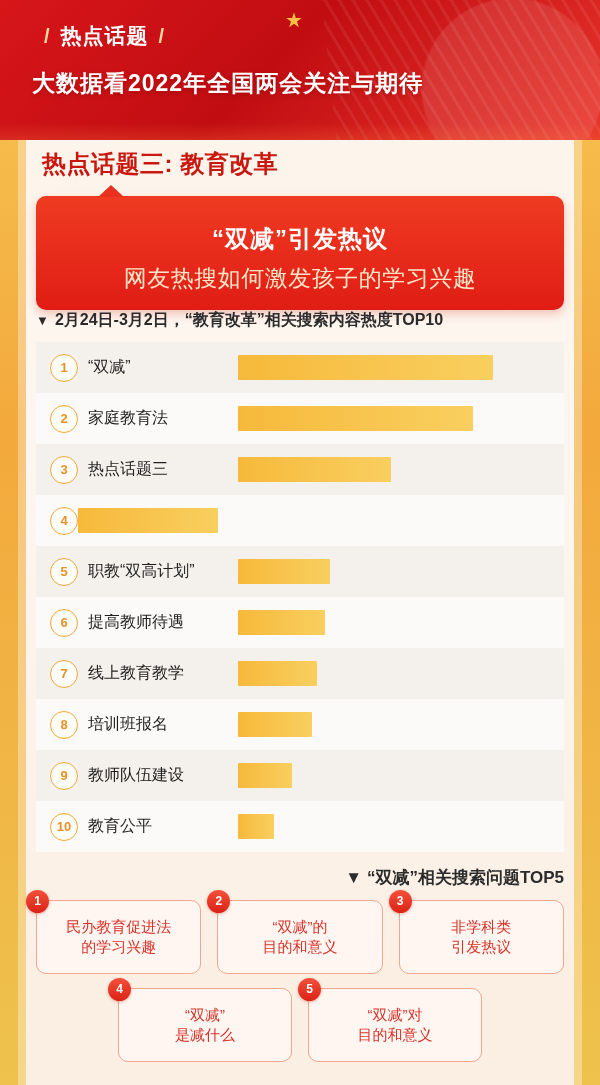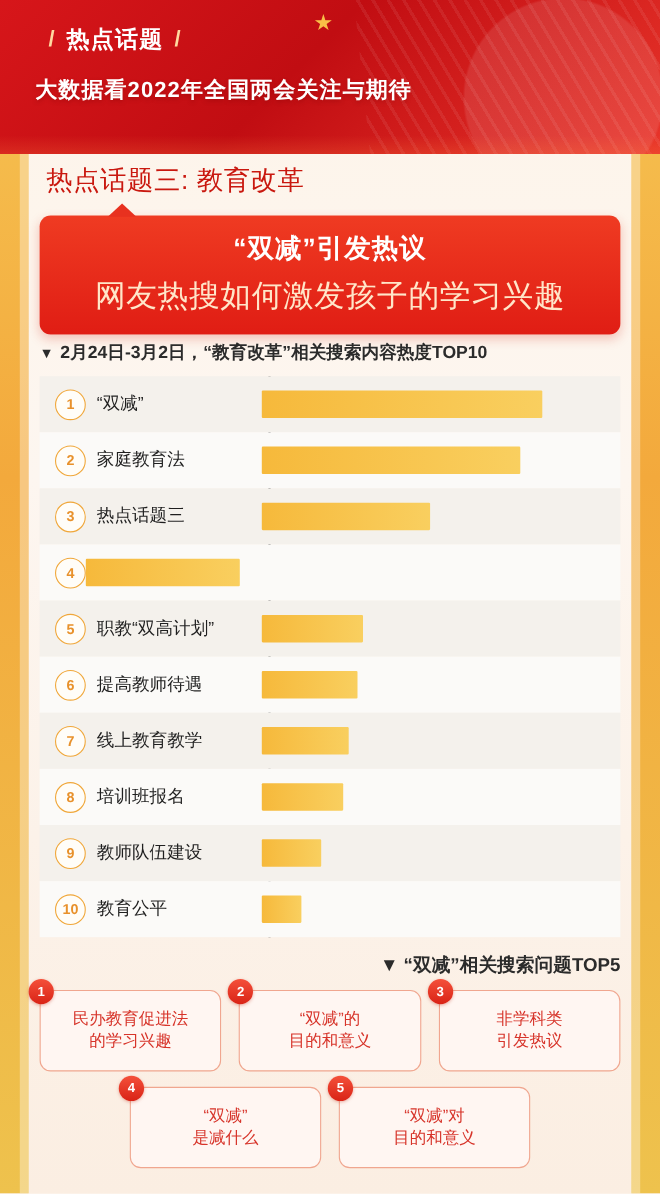--- a/index.html
+++ b/index.html
@@ -50,47 +50,47 @@
     position:absolute;left:285px;top:8px;color:#ffd34d;font-size:20px;opacity:.9;
   }
   .topic-tag{
     position:absolute;left:44px;top:22px;
     display:flex;align-items:center;gap:10px;
     color:#ffffff;font-size:21px;font-weight:bold;letter-spacing:1px;
   }
   .slash{color:#ffd9a0;font-size:20px;font-weight:bold;}
   .hdr-title{
     position:absolute;left:32px;top:68px;
-    color:#ffffff;font-size:20px;font-weight:bold;letter-spacing:1px;
+    color:#ffffff;font-size:23px;font-weight:bold;letter-spacing:1px;
     text-shadow:0 2px 4px rgba(120,0,0,.35);
     white-space:nowrap;
   }
 
   
   .sec-title{
     position:absolute;left:42px;top:148px;
-    font-size:24px;font-weight:normal;color:#c9180f;letter-spacing:.5px;
+    font-size:24px;font-weight:bold;color:#c9180f;letter-spacing:.5px;
   }
 
   
   .callout-wrap{position:absolute;left:36px;top:196px;width:528px;}
   .callout-arrow{
     position:absolute;left:62px;top:-11px;width:0;height:0;
     border-left:13px solid transparent;border-right:13px solid transparent;
     border-bottom:12px solid #e8311f;
   }
   .callout{
     border-radius:10px;
     background:linear-gradient(180deg,#ef3b22 0%,#e01d14 100%);
-    padding:14px 10px 16px;
+    padding:27px 10px 16px;
     text-align:center;
     box-shadow:0 4px 10px rgba(210,40,20,.25);
   }
   .callout .l1{color:#ffffff;font-size:24px;font-weight:bold;letter-spacing:1px;}
-  .callout .l2{color:#ffe6c9;font-size:28px;margin-top:8px;letter-spacing:.5px;}
+  .callout .l2{color:#ffe6c9;font-size:23px;margin-top:8px;letter-spacing:.5px;}
 
   
   .chart-head{
     position:absolute;left:36px;top:310px;width:528px;
     display:flex;align-items:center;gap:6px;
     font-size:16px;font-weight:bold;color:#2b2b2b;
   }
   .tri-down{color:#2b2b2b;font-size:13px;}
 
   

